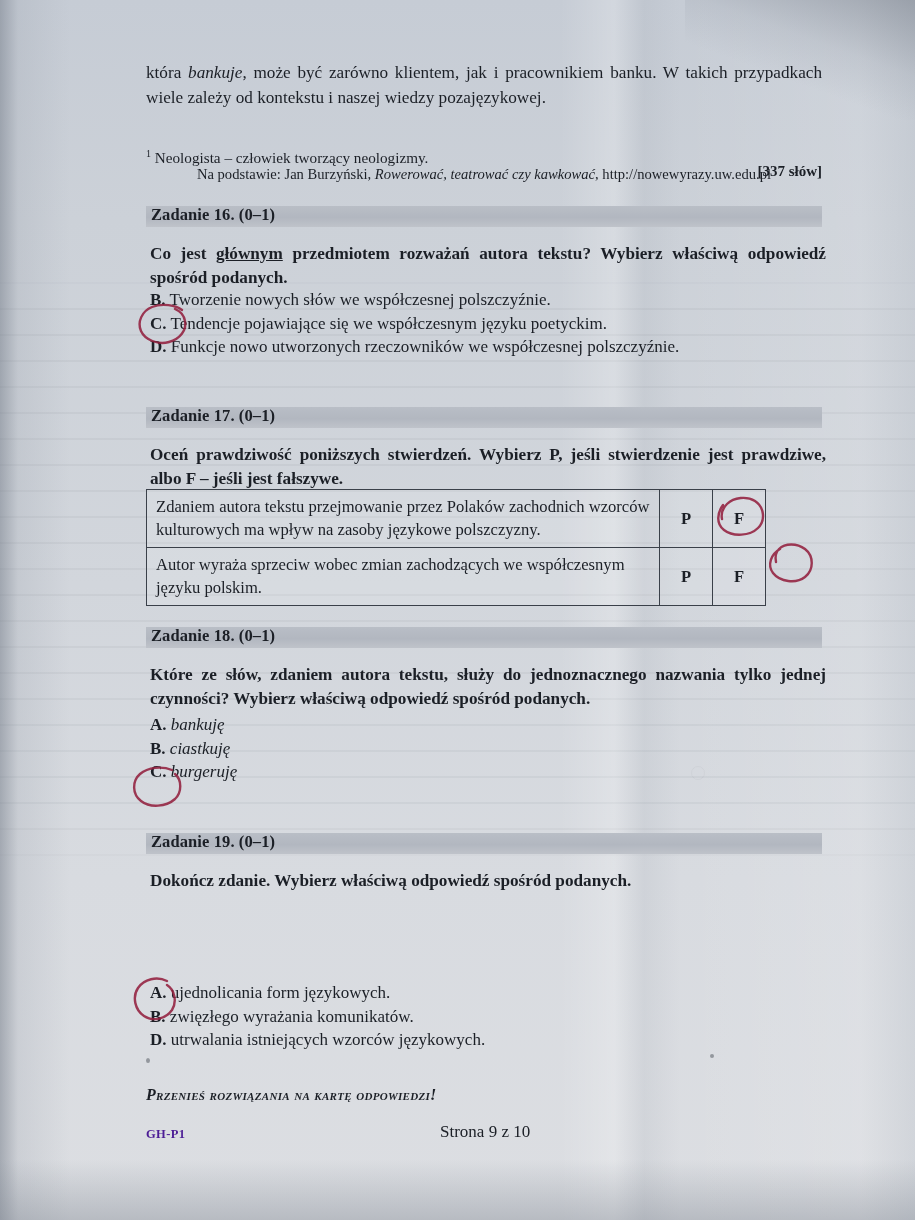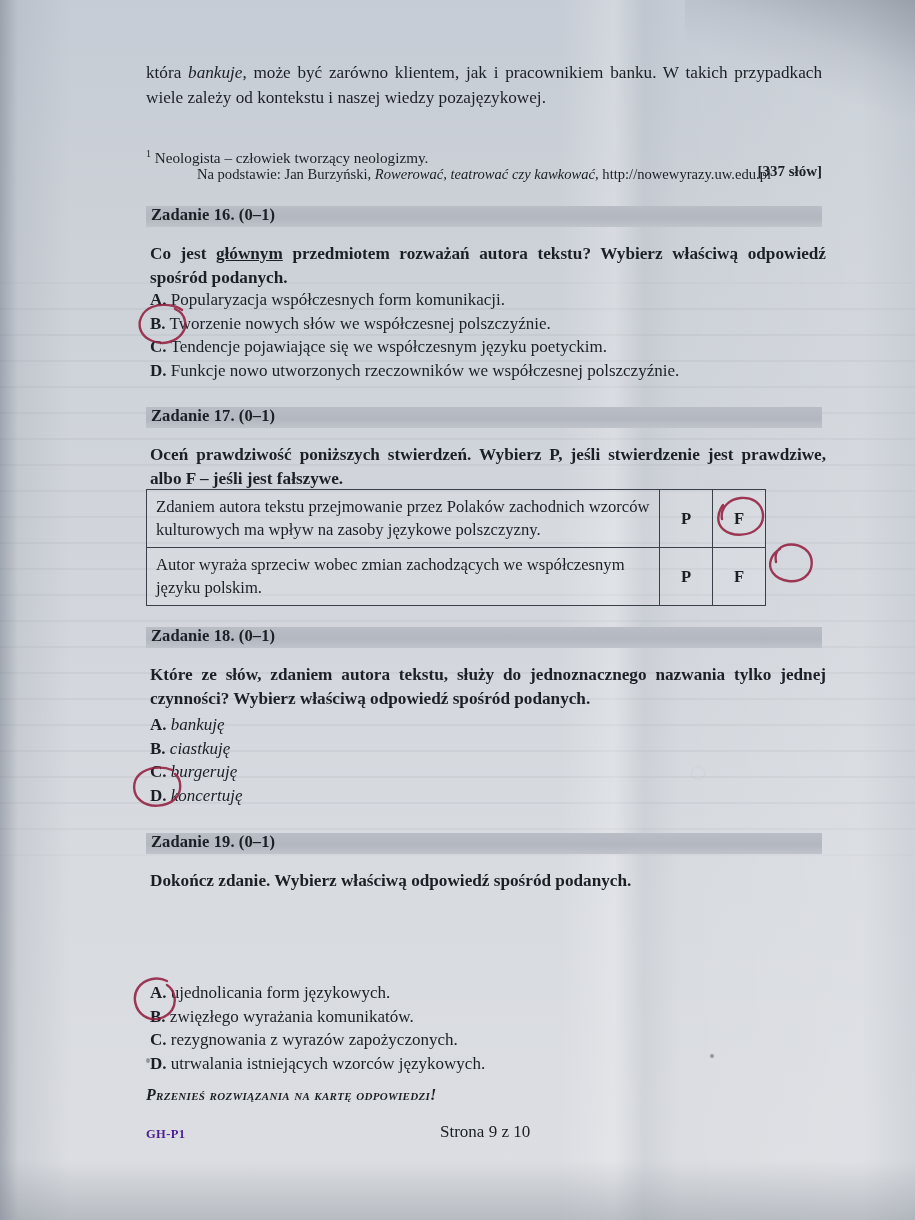--- a/index.html
+++ b/index.html
@@ -202,24 +202,20 @@
 
     <div class="col" style="top:206px;">
       <div class="task-band">
         <div class="task-band-label">Zadanie 16. (0–1)</div>
       </div>
     </div>
     <div class="col task-prompt" style="top:230px;">
       <span>Co jest </span><span class="uline">głównym</span><span> przedmiotem rozważań autora tekstu? Wybierz właściwą odpowiedź spośród podanych.</span>
     </div>
     <div class="col options" style="top:288px;">
-      <div class="opt">
-        <span class="letter">A.</span>
-        <span>Popularyzacja współczesnych form komunikacji.</span>
-      </div>
       <div class="opt">
         <span class="letter">B.</span>
         <span>Tworzenie nowych słów we współczesnej polszczyźnie.</span>
       </div>
       <div class="opt">
         <span class="letter">C.</span>
         <span>Tendencje pojawiające się we współczesnym języku poetyckim.</span>
       </div>
       <div class="opt">
         <span class="letter">D.</span>
@@ -281,24 +277,20 @@
         <span class="ital">bankuję</span>
       </div>
       <div class="opt">
         <span class="letter">B.</span>
         <span class="ital">ciastkuję</span>
       </div>
       <div class="opt">
         <span class="letter">C.</span>
         <span class="ital">burgeruję</span>
       </div>
-      <div class="opt">
-        <span class="letter">D.</span>
-        <span class="ital">koncertuję</span>
-      </div>
     </div>
 
     <div class="ink" style="left:132px; top:766px;">
       <svg width="58" height="44" viewBox="0 0 58 44">
         <path d="M40 4 C30 0, 16 1, 8 8 C0 15, 0 28, 9 35 C18 42, 34 41, 43 33 C50 26, 50 14, 43 8" stroke="#93203f"></path>
       </svg>
     </div>
 
     <div class="col" style="top:833px;">
       <div class="task-band">
@@ -307,24 +299,20 @@
     </div>
     <div class="col task-prompt nojust" style="top:857px;">Dokończ zdanie. Wybierz właściwą odpowiedź spośród podanych.</div>
     <div class="col options" style="top:981px;">
       <div class="opt">
         <span class="letter">A.</span>
         <span>ujednolicania form językowych.</span>
       </div>
       <div class="opt">
         <span class="letter">B.</span>
         <span>zwięzłego wyrażania komunikatów.</span>
-      </div>
-      <div class="opt">
-        <span class="letter">C.</span>
-        <span>rezygnowania z wyrazów zapożyczonych.</span>
       </div>
       <div class="opt">
         <span class="letter">D.</span>
         <span>utrwalania istniejących wzorców językowych.</span>
       </div>
     </div>
 
     <div class="ink" style="left:133px; top:976px;">
       <svg width="52" height="50" viewBox="0 0 52 50">
         <path d="M34 5 C24 0, 11 3, 5 12 C-1 21, 2 34, 11 40 C20 46, 33 43, 39 34 C44 26, 42 14, 34 9" stroke="#93203f"></path>

